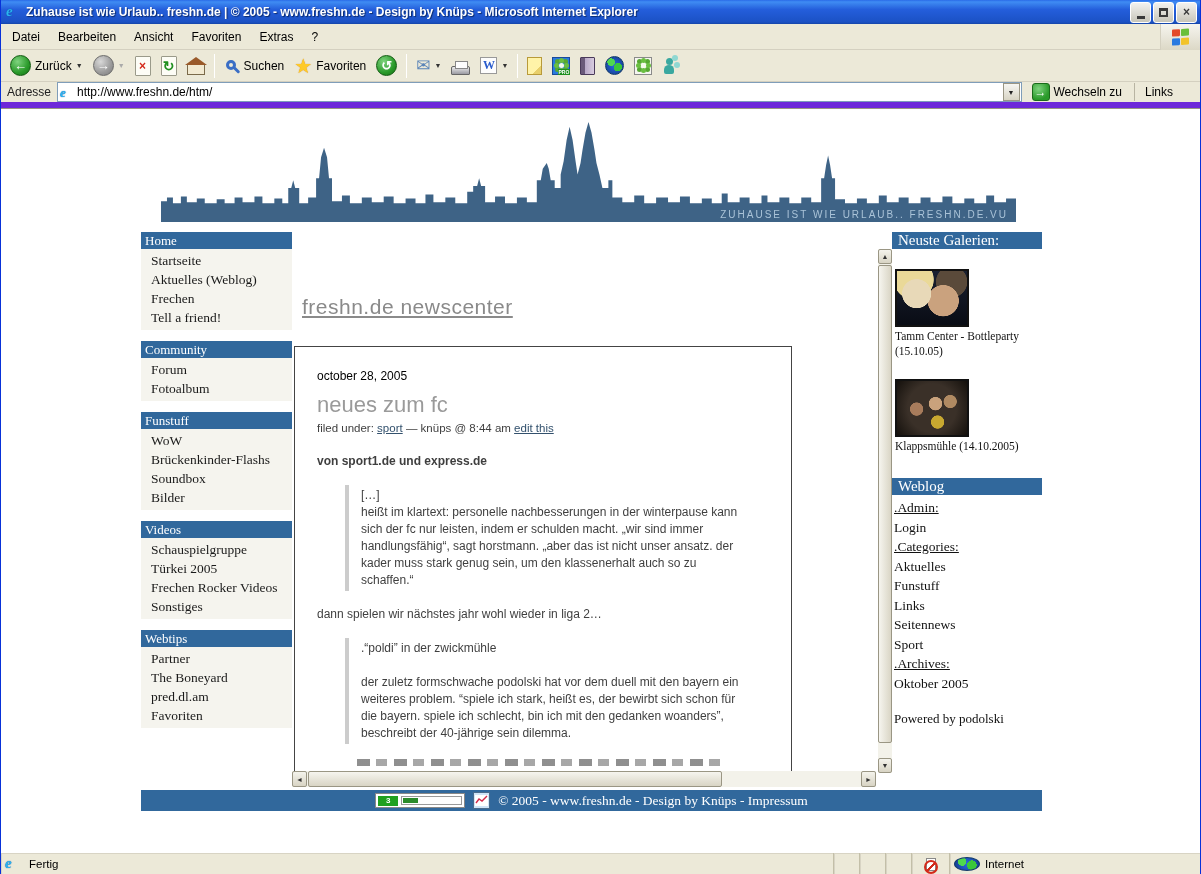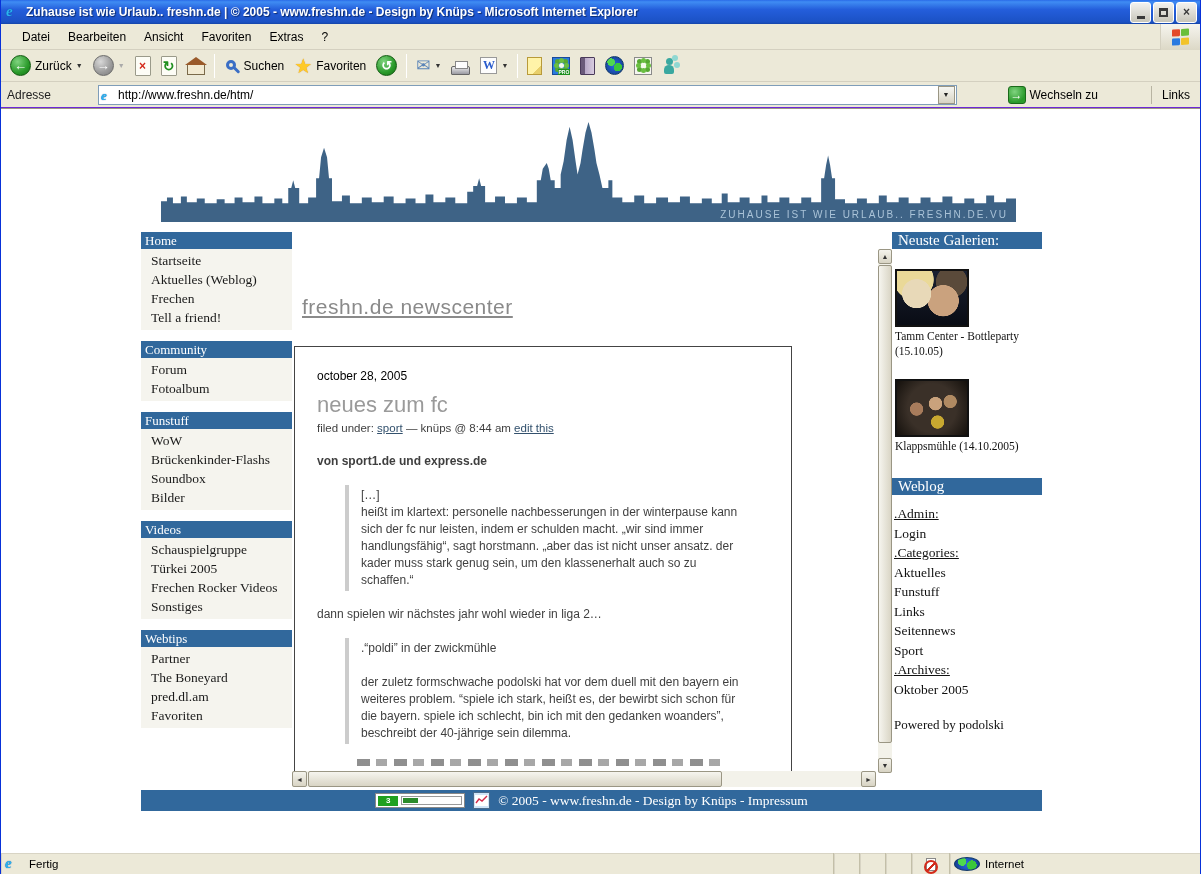--- a/index.html
+++ b/index.html
@@ -19,21 +19,21 @@
   .titlebar .title { flex:1; color:#fff; font-size:12px; font-weight:bold;
     text-shadow:1px 1px 1px #0b2a6b; white-space:nowrap; overflow:hidden; }
   .winbtn { width:21px; height:21px; margin-left:2px; border:1px solid #fff;
     border-radius:3px; background:linear-gradient(180deg,#f2f2ef,#c8c6ba);
     display:flex; align-items:center; justify-content:center;
     font:bold 12px "Liberation Sans",sans-serif; color:#3a3a3a; }
   .glyph-min { display:block; width:8px; height:3px; background:#3a3a3a; margin-top:10px; }
   .glyph-restore { display:block; width:9px; height:9px; border:2px solid #3a3a3a; border-top-width:3px; }
   
   .menubar { height:26px; display:flex; align-items:center; background:#ece9d8;
-    border-bottom:1px solid #d4d0c0; padding-left:12px; }
+    border-bottom:1px solid #d4d0c0; padding-left:2px; }
   .menubar .mitem { font-size:12px; color:#000; padding:4px 9px; cursor:default; }
   .menubar .spacer { flex:1; }
   .winflag-panel { width:40px; height:26px; display:flex; align-items:center; justify-content:center;
     border-left:1px solid #d4d0c0; background:linear-gradient(180deg,#f6f5ef,#dcd8c6); }
   .winflag { width:18px; height:16px; display:grid; grid-template-columns:8px 8px; grid-gap:1px; transform:skewY(-4deg); }
   .winflag i { display:block; height:7px; border-radius:1px; }
   .winflag i:nth-child(1){background:#e34a2a;} .winflag i:nth-child(2){background:#6bbf3a;}
   .winflag i:nth-child(3){background:#2a7ae0;} .winflag i:nth-child(4){background:#f2c32a;}
   
   .toolbar { height:32px; display:flex; align-items:center; padding:0 4px;
@@ -77,22 +77,22 @@
   .ic-book { width:15px; height:18px; background:linear-gradient(90deg,#6a5a7a 30%,#b8a8c8 31%,#d8ccdf); border:1px solid #4a3a5a; border-radius:1px; }
   .ic-globe { width:19px; height:19px; border-radius:50%; border:1px solid #123a6a;
     background:radial-gradient(circle at 30% 30%,#4fd84f 0 22%,transparent 23%),
                radial-gradient(circle at 70% 60%,#3ac83a 0 26%,transparent 27%),
                radial-gradient(circle at 50% 50%,#2a6ae0,#123a8a); }
   .ic-globe.small { width:14px; height:14px; }
   .ic-msn { width:10px; height:9px; background:#3aa8a0; border-radius:50% 50% 2px 2px; position:relative; margin:8px 8px 0 2px; }
   .ic-msn::before { content:''; position:absolute; top:-7px; left:2px; width:7px; height:7px; border-radius:50%; background:#3aa8a0; }
   .ic-msn::after { content:''; position:absolute; top:-10px; left:8px; width:6px; height:6px; border-radius:50%; background:#8fd8d2; box-shadow:2px 7px 0 0 #8fd8d2; }
   
-  .addressbar { height:26px; display:flex; align-items:center; padding:0 0 0 6px;
-    border-bottom:1px solid #6d28d9; background:#ece9d8;gap:41px; }
+  .addressbar { height:26px; display:flex; align-items:center; padding:0 17px 0 6px;
+    border-bottom:6px solid #6d28d9; background:#ece9d8; }
   .addressbar .lbl { font-size:12px; color:#222; margin-right:6px; }
   .urlbox { flex:1; height:20px; background:#fff; border:1px solid #7f9db9; display:flex; align-items:center; padding:0 1px; }
   .urlbox .ie-logo { width:14px; height:14px; font-size:13px; margin:0 3px 0 1px; }
   .urlbox .url { flex:1; font-size:12px; color:#000; }
   .dropbtn { width:17px; height:18px; background:linear-gradient(#f6f6f2,#d8d4c4); border:1px solid #9a9684;
     display:flex; align-items:center; justify-content:center; font-size:7px; color:#222; }
   .gobtn { display:flex; align-items:center; gap:4px; font-size:12px; padding:1px 6px; margin-left:4px; }
   .gobox { width:18px; height:18px; border-radius:3px; border:1px solid #1a6a1a; color:#fff; font-weight:bold;
     background:radial-gradient(circle at 35% 30%,#7fd37f,#2a9a2a 70%); display:flex; align-items:center; justify-content:center; }
   .linkslbl { font-size:12px; padding:0 10px; border-left:1px solid #b8b4a2; margin-left:6px; height:18px; display:flex; align-items:center; }
@@ -151,21 +151,21 @@
     radial-gradient(circle at 78% 20%, #5a4a3a 0 22%, transparent 23%),
     linear-gradient(#1a2030,#090c14); }
   .thumb2 { background:
     radial-gradient(circle at 55% 42%, #c9a27c 0 13%, transparent 14%),
     radial-gradient(circle at 28% 52%, #a87c5c 0 11%, transparent 12%),
     radial-gradient(circle at 76% 38%, #b08a62 0 10%, transparent 11%),
     radial-gradient(circle at 58% 76%, #c8a830 0 11%, transparent 12%),
     radial-gradient(circle at 50% 50%, #3a3028 0 55%, #14100c 100%); }
   .caption { font-size:11.5px; color:#111; margin:2px 0 14px 3px; line-height:15px; width:140px; }
   .weblogsec { margin-top:24px; }
-  .wlinks { padding:9px 0 0 2px; }
+  .wlinks { padding:3px 0 0 2px; }
   .wlink { font-size:13.5px; line-height:19.5px; color:#111; cursor:pointer; }
   .wlink.u { text-decoration:underline; }
   .powered { margin-top:18px; font-size:13px; color:#111; padding-left:2px; }
   
   .sitefooter { position:absolute; left:140px; top:681px; width:901px; height:21px; background:#31689c;
     display:flex; align-items:center; justify-content:center; gap:8px; }
   .counter { width:90px; height:15px; background:#fff; border:1px solid #888; display:flex; align-items:center; padding:1px 2px; }
   .counter .num { width:20px; height:10px; background:#1fa01f; color:#fff; font:bold 8px "Liberation Sans",sans-serif;
     display:flex; align-items:center; justify-content:center; }
   .counter .cbar { flex:1; height:9px; border:1px solid #999; margin-left:3px; position:relative; background:#fdfdfd; }

